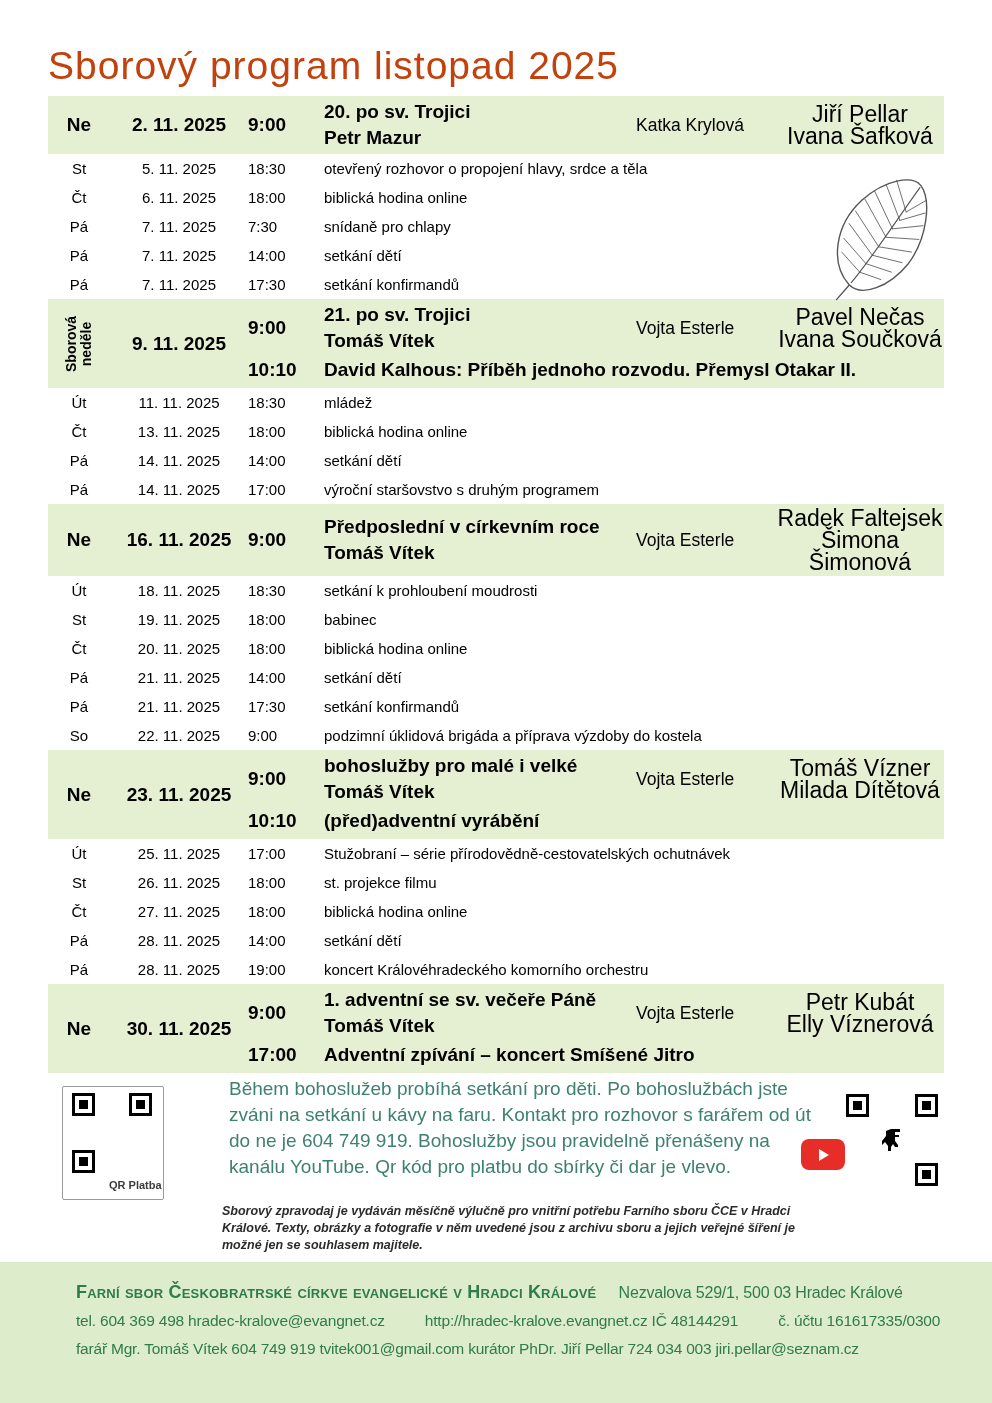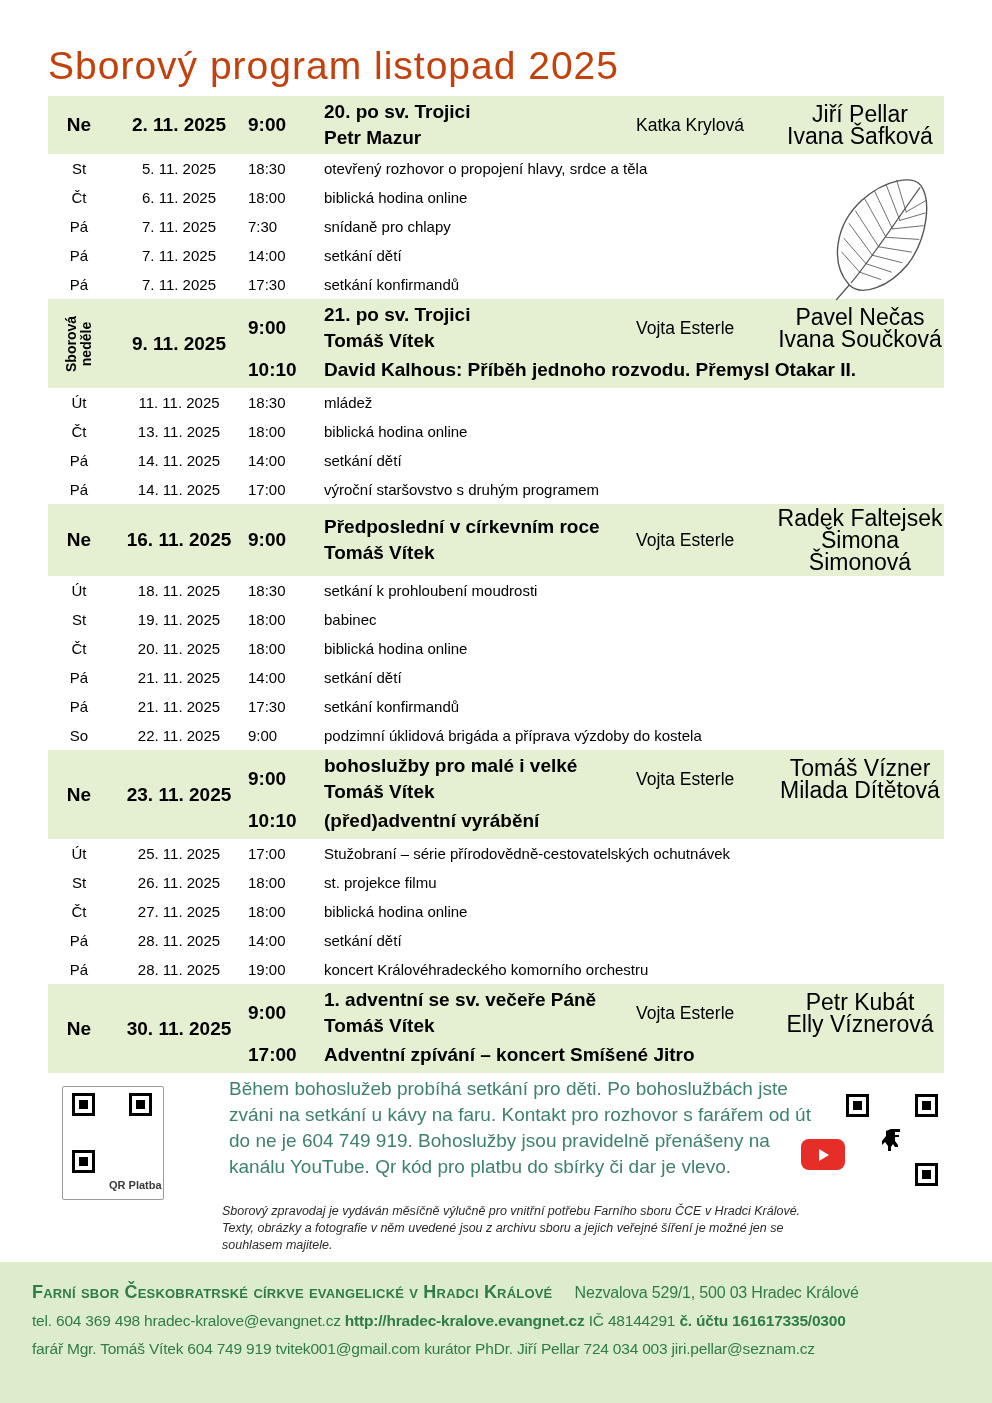--- a/index.html
+++ b/index.html
@@ -38,27 +38,27 @@
   .qr-label{position:absolute;left:8px;top:92px;font-size:11px;font-weight:700;color:#3b3b3b;margin-left:38px;}
   .qr-right{position:absolute;left:846px;top:1094px;width:92px;height:92px;}
   .dino{position:absolute;left:32px;top:30px;width:28px;height:32px;background:#fff;
         display:flex;align-items:center;justify-content:center;}
   .info-text{position:absolute;left:229px;top:1076px;width:588px;font-size:19px;
              line-height:26px;color:#3E8170;}
   .yt{position:absolute;left:801px;top:1139px;width:44px;height:31px;background:#e62d27;
       border-radius:8px;display:flex;align-items:center;justify-content:center;}
   .disclaimer{position:absolute;left:222px;top:1203px;width:612px;font-size:12.5px;
               font-style:italic;color:#2b2b2b;line-height:17px;
-              font-family:"Liberation Sans","DejaVu Sans",sans-serif;}
+              font-family:"Liberation Sans","DejaVu Sans",sans-serif;font-weight:bold;}
   .footer{position:absolute;left:0;top:1262px;width:992px;height:141px;background:#DDEDCC;
-          color:#2F7B4A;box-sizing:border-box;padding:16px 48px 0 32px;}
+          color:#2F7B4A;box-sizing:border-box;padding:16px 48px 0 76px;}
   .f-line{white-space:nowrap;line-height:28px;font-size:15.5px;letter-spacing:-0.2px;}
   .f-caps{font-variant:small-caps;font-weight:700;font-size:18px;letter-spacing:0.2px;}
   .f-addr{margin-left:18px;font-size:16px;}
-  .f-b{font-weight:700;}
+  .f-b{font-weight:400;margin-left:36px;}
 </style>
 </head>
 <body>
 
 <div class="page">
 
   <div class="title">Sborový program listopad 2025</div>
 
   <div class="schedule">
 

